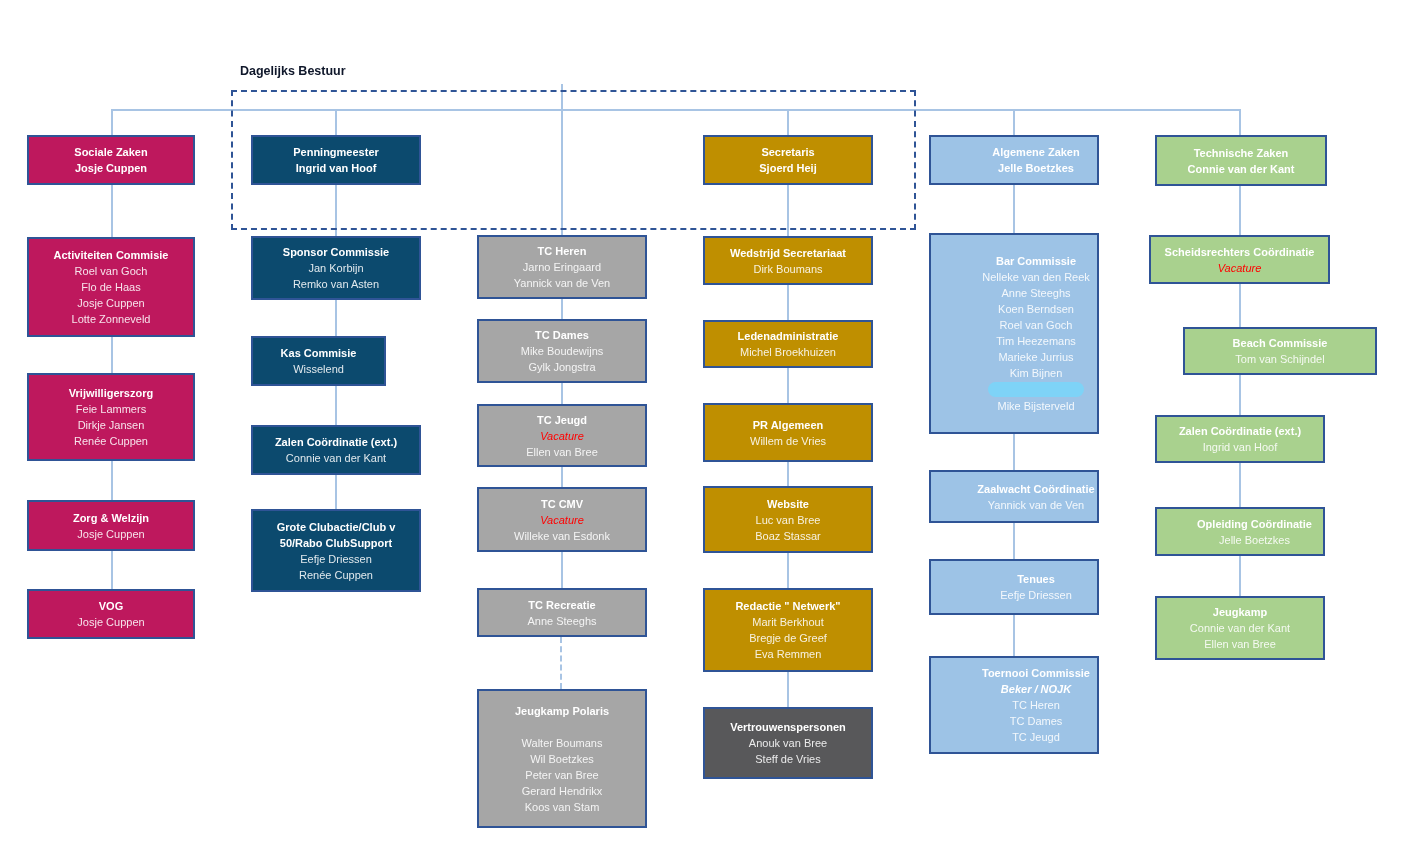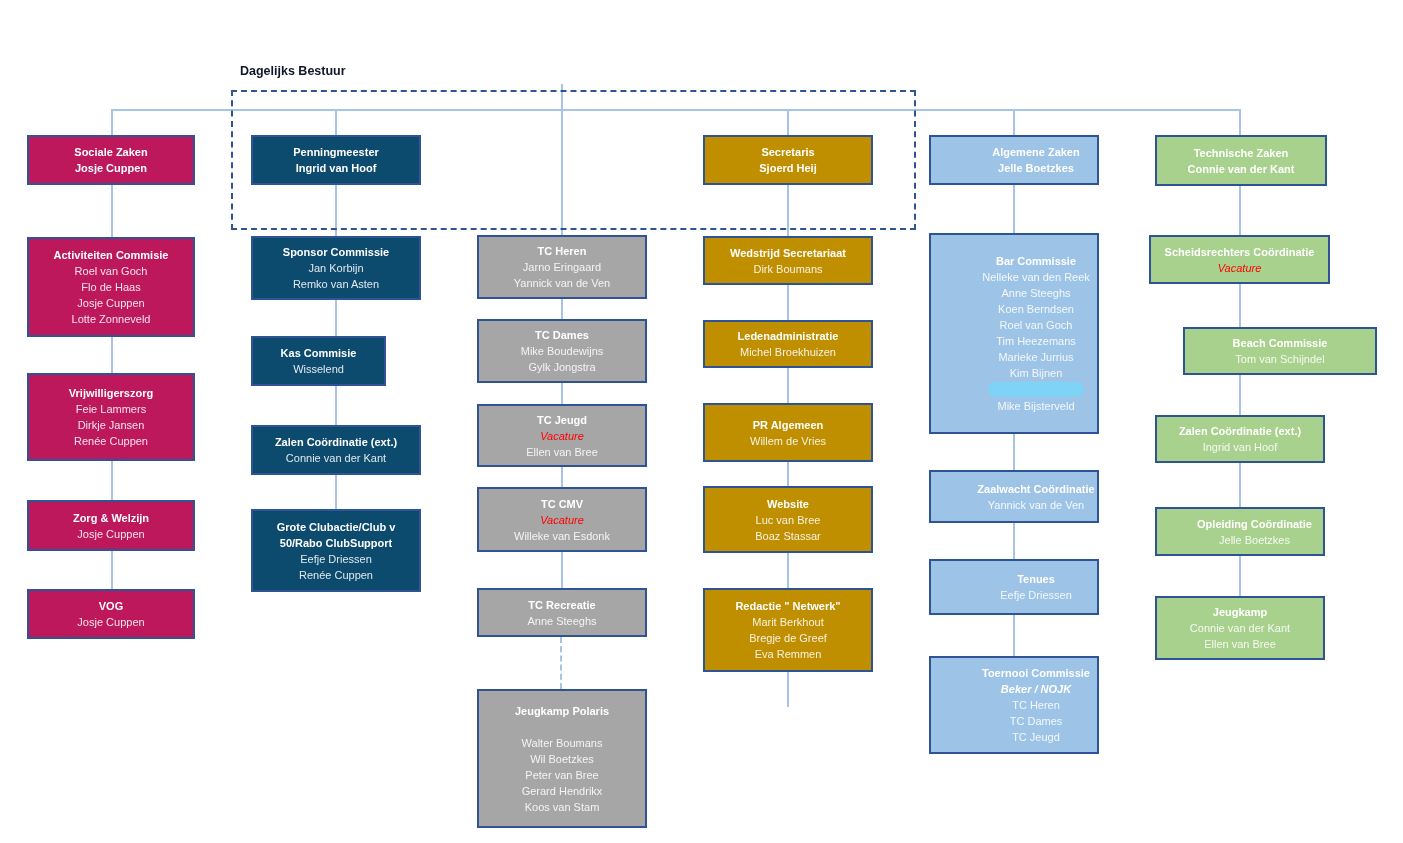--- a/index.html
+++ b/index.html
@@ -157,20 +157,25 @@
       <div class="ln b">Website</div>
       <div class="ln">Luc van Bree</div>
       <div class="ln">Boaz Stassar</div>
     </div>
   <div class="box gold" style="left:703px;top:588px;width:170px;height:84px;">
       <div class="ln b">Redactie " Netwerk"</div>
       <div class="ln">Marit Berkhout</div>
       <div class="ln">Bregje de Greef</div>
       <div class="ln">Eva Remmen</div>
     </div>
+  <div class="box dark" style="left:703px;top:707px;width:170px;height:72px;">
+      <div class="ln b">Vertrouwenspersonen</div>
+      <div class="ln">Anouk van Bree</div>
+      <div class="ln">Steff de Vries</div>
+    </div>
 
   <div class="box lblue" style="left:929px;top:135px;width:170px;height:50px;">
       <div class="ln b">Algemene Zaken</div>
       <div class="ln b">Jelle Boetzkes</div>
     </div>
   <div class="box lblue" style="left:929px;top:233px;width:170px;height:201px;">
       <div class="ln b">Bar Commissie</div>
       <div class="ln">Nelleke van den Reek</div>
       <div class="ln">Anne Steeghs</div>
       <div class="ln">Koen Berndsen</div>

